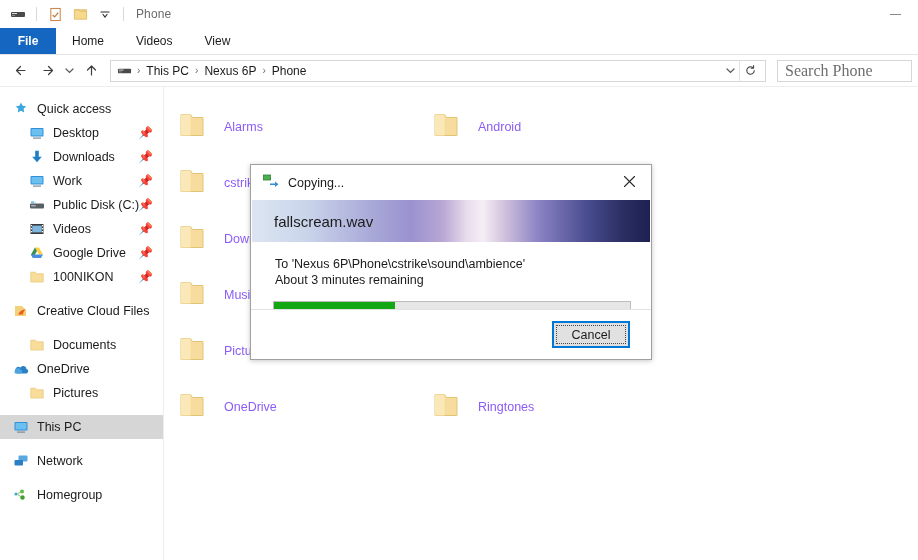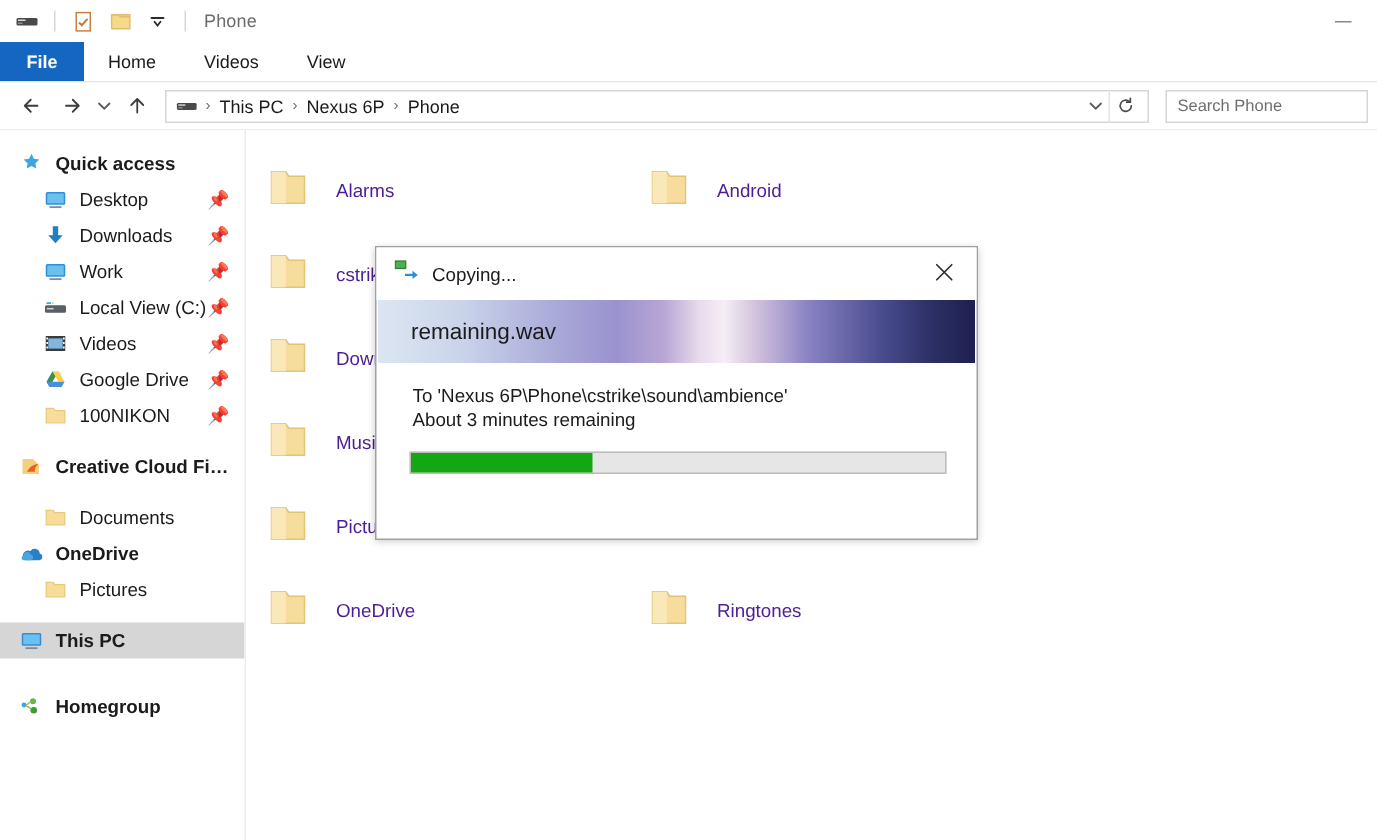--- a/index.html
+++ b/index.html
@@ -62,51 +62,51 @@
   .crumb-drop { width: 18px; display: flex; align-items: center; justify-content: center; color: #5a5a5a; }
   .refreshbtn {
     width: 22px; height: 22px; display: flex; align-items: center; justify-content: center;
     color: #4a4a4a; border-left: 1px solid #e4e4e4;
   }
   .searchbox {
     width: 135px; height: 22px; border: 1px solid #d6d6d6; background: #fff;
     display: flex; align-items: center; padding: 0 7px; margin-left: 7px;
   }
   .searchbox input {
-    border: 0; outline: 0; font-size: 11px; color: #4d7c0f; width: 100%;
-    font-family: Liberation Sans, sans-serif; background: transparent;
+    border: 0; outline: 0; font-size: 16px; color: #4d7c0f; width: 100%;
+    font-family: Liberation Serif, serif; background: transparent;
   }
   .searchbox input::placeholder { color: #6e6e6e; opacity: 1; }
 
   
   .body { display: flex; height: 473px; }
   .nav {
     width: 164px; background: #fff; padding-top: 10px;
     border-right: 1px solid #ededed; position: relative; overflow: hidden;
   }
   .navitem {
     height: 24px; display: flex; align-items: center;
     font-size: 12.5px; color: #1b1b1b; padding-right: 8px; position: relative;
   }
   .navitem.selected { background: #d6d6d6; }
   .navitem .ico { width: 18px; height: 18px; display: flex; align-items: center; justify-content: center; margin-right: 7px; flex: none; }
   .navitem .lbl { white-space: nowrap; overflow: hidden; text-overflow: ellipsis; }
   .pin { position: absolute; right: 10px; color: #9a9a9a; font-size: 12px; line-height: 1; }
-  .lvl0 { padding-left: 12px; font-weight: bold; }
+  .lvl0 { padding-left: 12px; }
   .lvl1 { padding-left: 28px; }
   .navgap { height: 10px; }
 
   
   .content { flex: 1; background: #fff; position: relative; padding: 12px 0 0 0; overflow: hidden; }
   .grid { display: flex; flex-wrap: wrap; align-content: flex-start; }
   .cell {
     width: 254px; height: 56px; display: flex; align-items: center;
     padding-left: 14px;
   }
-  .cell .fname { font-size: 12.5px; color: #4c1d95; margin-left: 18px; white-space: nowrap; }
+  .cell .fname { font-size: 12.5px; color: #8b5cf6; margin-left: 18px; white-space: nowrap; }
 
   
   .dialog {
     position: absolute; left: 250px; top: 164px; width: 402px; height: 196px;
     background: #fff; border: 1px solid #a0a0a0;
     box-shadow: 0 1px 5px rgba(0,0,0,.22);
   }
   .dlg-title {
     height: 35px; display: flex; align-items: center; padding-left: 12px; background: #fff; text-align: right;
   }
@@ -301,21 +301,21 @@
 
       <div class="navitem lvl1">
         <span class="ico">
           <svg width="16" height="16" viewBox="0 0 16 16">
               <rect x="1" y="6.5" width="14" height="5" rx="1" fill="#5a5f66"></rect>
               <rect x="2" y="4.5" width="3" height="1.2" fill="#3aa7e0"></rect>
               <rect x="5.5" y="4.5" width="1.2" height="1.2" fill="#9ad3f2"></rect>
               <rect x="2.2" y="8.3" width="4.5" height="1" fill="#cfd4d9"></rect>
             </svg>
         </span>
-        <span class="lbl">Local View (C:)</span>
+        <span class="lbl">Public Disk (C:)</span>
         <span class="pin">📌</span>
       </div>
 
       <div class="navitem lvl1">
         <span class="ico">
           <svg width="16" height="16" viewBox="0 0 16 16">
               <rect x="1.5" y="3" width="13" height="10" fill="#3a3a3a"></rect>
               <rect x="3.2" y="4.6" width="9.6" height="6.8" fill="#7fb6e0"></rect>
               <rect x="1.9" y="4" width="1.1" height="1.3" fill="#fff"></rect>
               <rect x="1.9" y="7" width="1.1" height="1.3" fill="#fff"></rect>
@@ -402,20 +402,29 @@
               <rect x="1.5" y="3" width="13" height="8.5" rx="1" fill="#2f8fd8"></rect>
               <rect x="2.5" y="4" width="11" height="6.5" fill="#6cc0f0"></rect>
               <rect x="4" y="12.5" width="8" height="1.2" fill="#7d8b97"></rect>
             </svg>
         </span>
         <span class="lbl">This PC</span>
       </div>
 
       <div class="navgap"></div>
 
+      <div class="navitem lvl0">
+        <span class="ico">
+          <svg width="16" height="16" viewBox="0 0 16 16">
+              <rect x="5.5" y="2.5" width="9" height="6" rx="1" fill="#5aa8e0"></rect>
+              <rect x="1.5" y="7" width="8.5" height="5.5" rx="1" fill="#2b7fc4"></rect>
+            </svg>
+        </span>
+        <span class="lbl">Network</span>
+      </div>
 
       <div class="navgap"></div>
 
       <div class="navitem lvl0">
         <span class="ico">
           <svg width="16" height="16" viewBox="0 0 16 16">
               <circle cx="3" cy="7" r="1.6" fill="#3aa7e0"></circle>
               <circle cx="9" cy="4.5" r="2" fill="#5fba46"></circle>
               <circle cx="9.5" cy="10.5" r="2.2" fill="#3f9c2e"></circle>
               <path d="M4.4 7L7.4 5M4.6 7.6l3.2 2" stroke="#8fbf5a" stroke-width="1"></path>
@@ -564,27 +573,30 @@
       </span>
       <span class="dtxt">Copying...</span>
       <span class="dlg-close">
         <svg width="13" height="13" viewBox="0 0 13 13">
             <path d="M1.5 1.5l10 10M11.5 1.5l-10 10" stroke="#2b2b2b" stroke-width="1.1" stroke-linecap="round"></path>
           </svg>
       </span>
     </div>
 
     <div class="banner">
-      <span class="fn">remaining.wav</span>
+      <span class="fn">fallscream.wav</span>
     </div>
 
     <div class="dlg-mid">
       <div class="dlg-line">To 'Nexus 6P\Phone\cstrike\sound\ambience'</div>
       <div class="dlg-line">About 3 minutes remaining</div>
     </div>
 
     <div class="pbar">
       <div class="pfill" id="pfill" style="width: 34%; background: rgb(19, 168, 19);"></div>
     </div>
 
+    <div class="dlg-foot">
+      <button class="cancelbtn">Cancel</button>
+    </div>
   </div>
 
 </div>
 
 </body></html>

